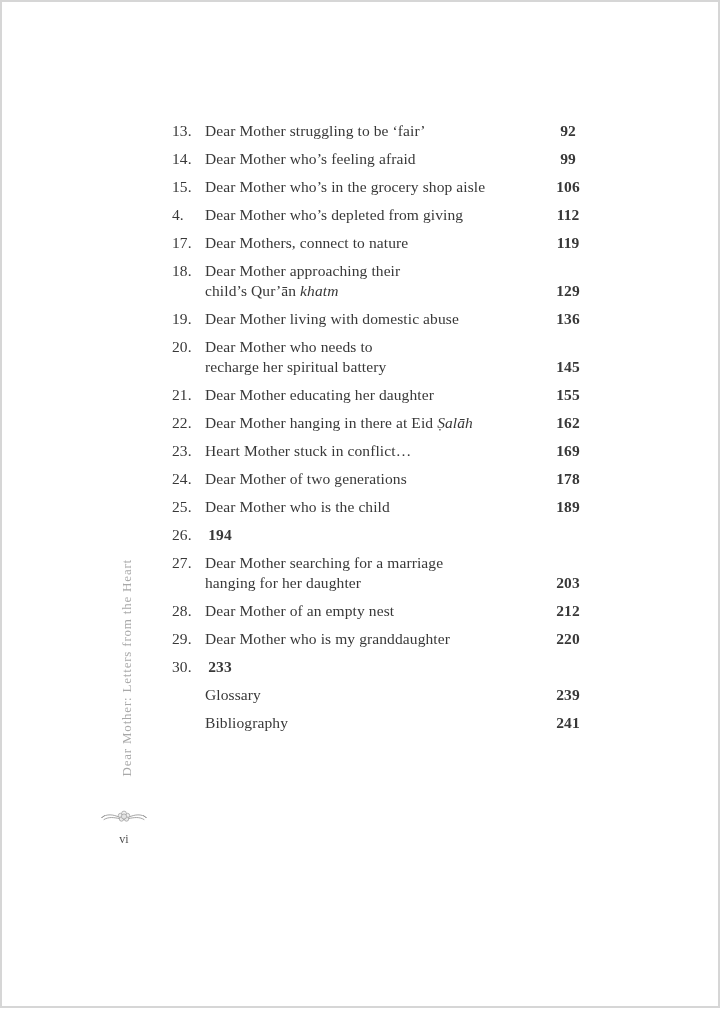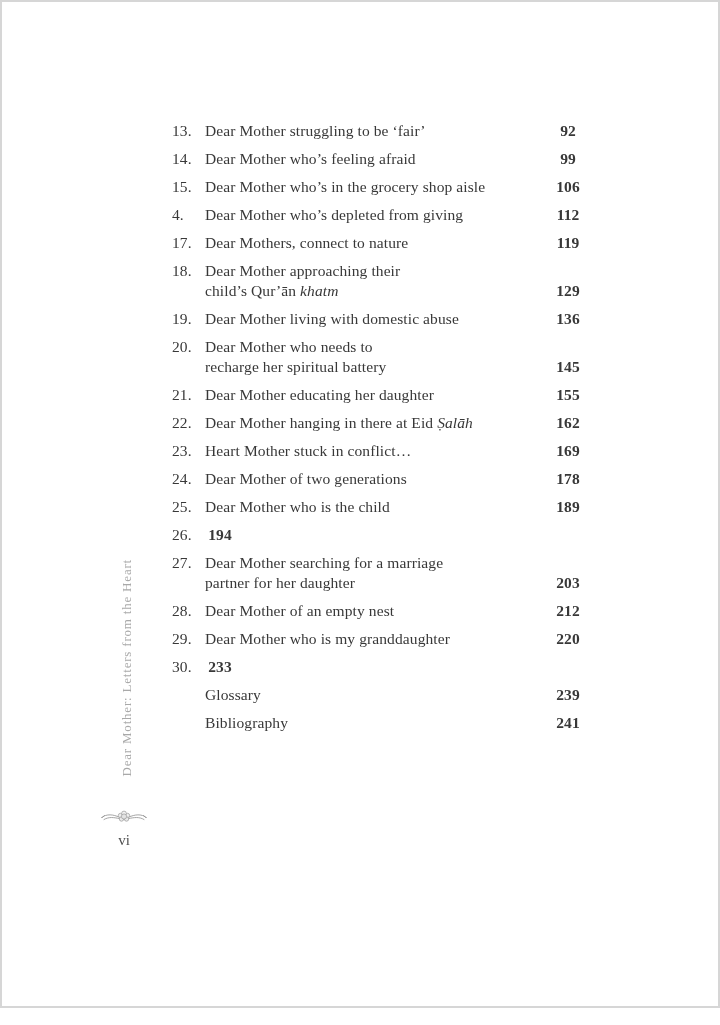--- a/index.html
+++ b/index.html
@@ -76,21 +76,21 @@
     top: 806px;
     width: 48px;
     height: 18px;
   }
   .folio {
     position: absolute;
     left: 98px;
     top: 830px;
     width: 48px;
     text-align: center;
-    font-size: 15px;
+    font-size: 12px;
     color: #4f4f4f;
   }
 </style>
 </head>
 <body>
 
 <div class="book-page">
 
   <div class="toc" id="toc-list">
       <div class="entry">
@@ -187,21 +187,21 @@
         <span class="pg">189</span>
       </div>
       <div class="entry">
         <span class="num">26.</span>
         <span class="pg">194</span>
       </div>
       <div class="entry">
         <span class="num">27.</span>
         <span class="title">
           <span class="line">Dear Mother searching for a marriage</span>
-          <span class="line">partner for her daughter</span>
+          <span class="line">hanging for her daughter</span>
         </span>
         <span class="pg">203</span>
       </div>
       <div class="entry">
         <span class="num">28.</span>
         <span class="title">
           <span class="line">Dear Mother of an empty nest</span>
         </span>
         <span class="pg">212</span>
       </div>

